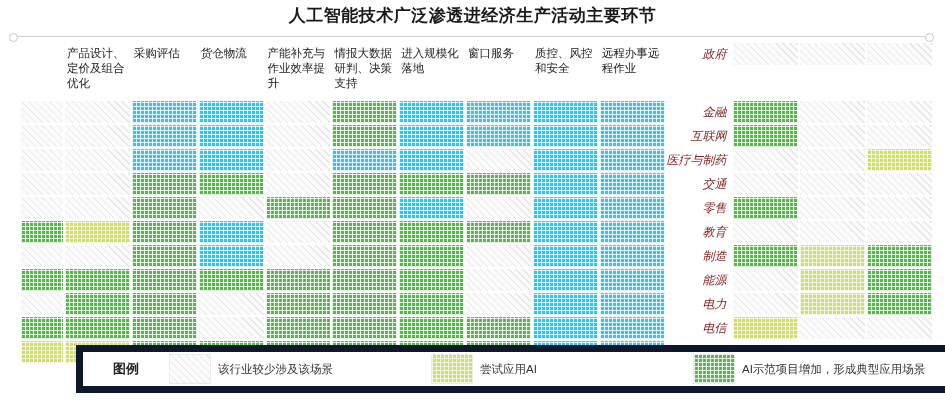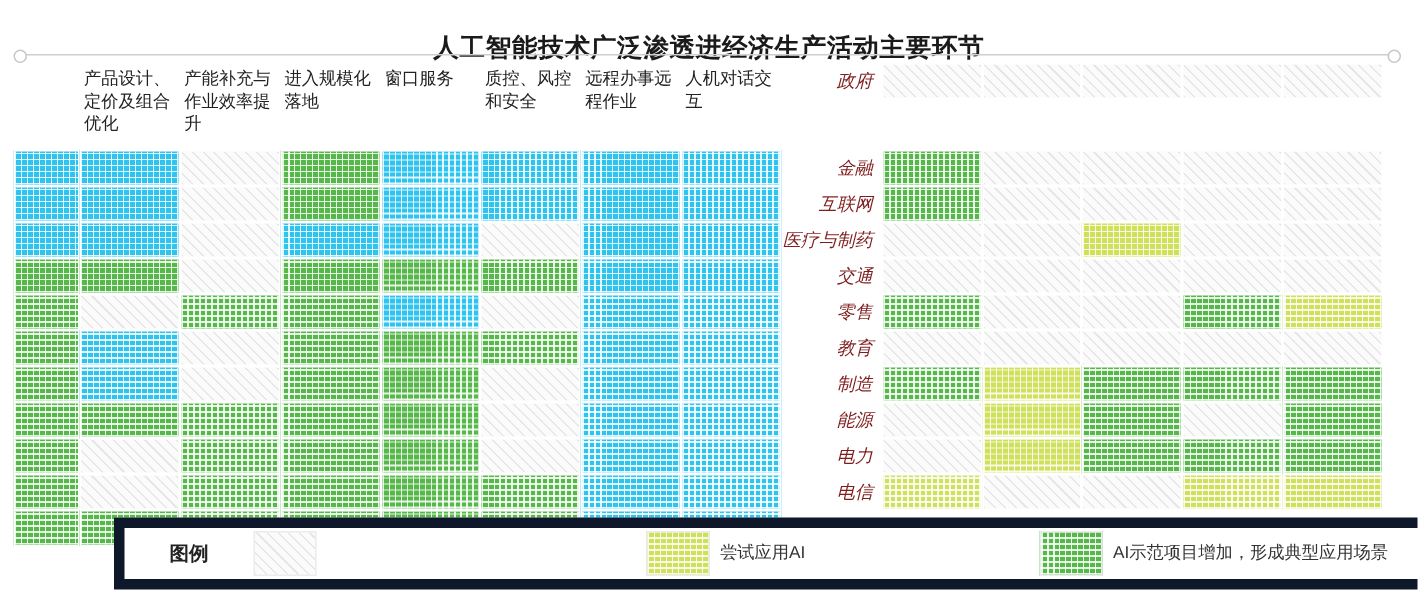--- a/index.html
+++ b/index.html
@@ -6,39 +6,39 @@
   body{
     width:945px;height:400px;
     background:#ffffff;
     font-family:"Liberation Sans","DejaVu Sans",sans-serif;
     color:#333;
     overflow:hidden;
   }
   #wrap{position:relative;width:945px;height:400px;}
 
   .title{
-    position:absolute;top:20px;left:0;width:945px;
+    position:absolute;top:4px;left:0;width:945px;
     text-align:center;
     font-size:17px;font-weight:bold;color:#1a1a1a;
     letter-spacing:0.5px;
   }
 
   
   .rule{
     position:absolute;left:16px;top:36px;width:913px;height:1px;background:#cfcfcf;
   }
   .cap{
     position:absolute;top:33px;width:7px;height:7px;border-radius:50%;
     background:#ffffff;border:1px solid #c7c7c7;
   }
   .cap.left{left:9px;}
   .cap.right{left:925px;}
 
   .grid{
-    position:absolute;left:9px;top:42px;
+    position:absolute;left:20px;top:42px;
     display:grid;
     grid-template-columns:44px repeat(13, 1fr);
     width:913px;
   }
 
   .colhead{
     font-size:11.5px;line-height:15px;color:#222;
     padding:4px 3px 6px 3px;
     text-align:left;
     font-weight:normal;
@@ -116,26 +116,28 @@
 
   <div class="title">人工智能技术广泛渗透进经济生产活动主要环节</div>
 
   <div class="rule"></div>
   <div class="cap left"></div>
   <div class="cap right"></div>
 
   <div class="grid" id="matrix">
       <div class="corner"></div>
       <div class="colhead">产品设计、定价及组合优化</div>
+      <div class="colhead">采购评估</div>
+      <div class="colhead">货仓物流</div>
       <div class="colhead">产能补充与作业效率提升</div>
+      <div class="colhead">情报大数据研判、决策支持</div>
       <div class="colhead">进入规模化落地</div>
       <div class="colhead">窗口服务</div>
       <div class="colhead">质控、风控和安全</div>
       <div class="colhead">远程办事远程作业</div>
-      <div class="colhead">人机对话交互</div>
       <div class="rowlab">政府</div>
       <div class="cell p-none"></div>
       <div class="cell p-none"></div>
       <div class="cell p-none"></div>
       <div class="cell p-none"></div>
       <div class="cell p-none"></div>
       <div class="cell p-scale"></div>
       <div class="cell p-scale"></div>
       <div class="cell p-none"></div>
       <div class="cell p-demo"></div>
@@ -282,20 +284,21 @@
       <div class="cell p-demo"></div>
       <div class="cell p-demo"></div>
       <div class="cell p-scale"></div>
       <div class="cell p-scale"></div>
     </div>
 
   <div class="legend">
     <div class="legend-title">图例</div>
     <div class="legend-item">
       <div class="swatch p-none"></div>
+      <div class="legend-text">该行业较少涉及该场景</div>
     </div>
     <div class="legend-item">
       <div class="swatch p-try"></div>
       <div class="legend-text">尝试应用AI</div>
     </div>
     <div class="legend-item">
       <div class="swatch p-demo"></div>
       <div class="legend-text">AI示范项目增加，形成典型应用场景</div>
     </div>
   </div>

